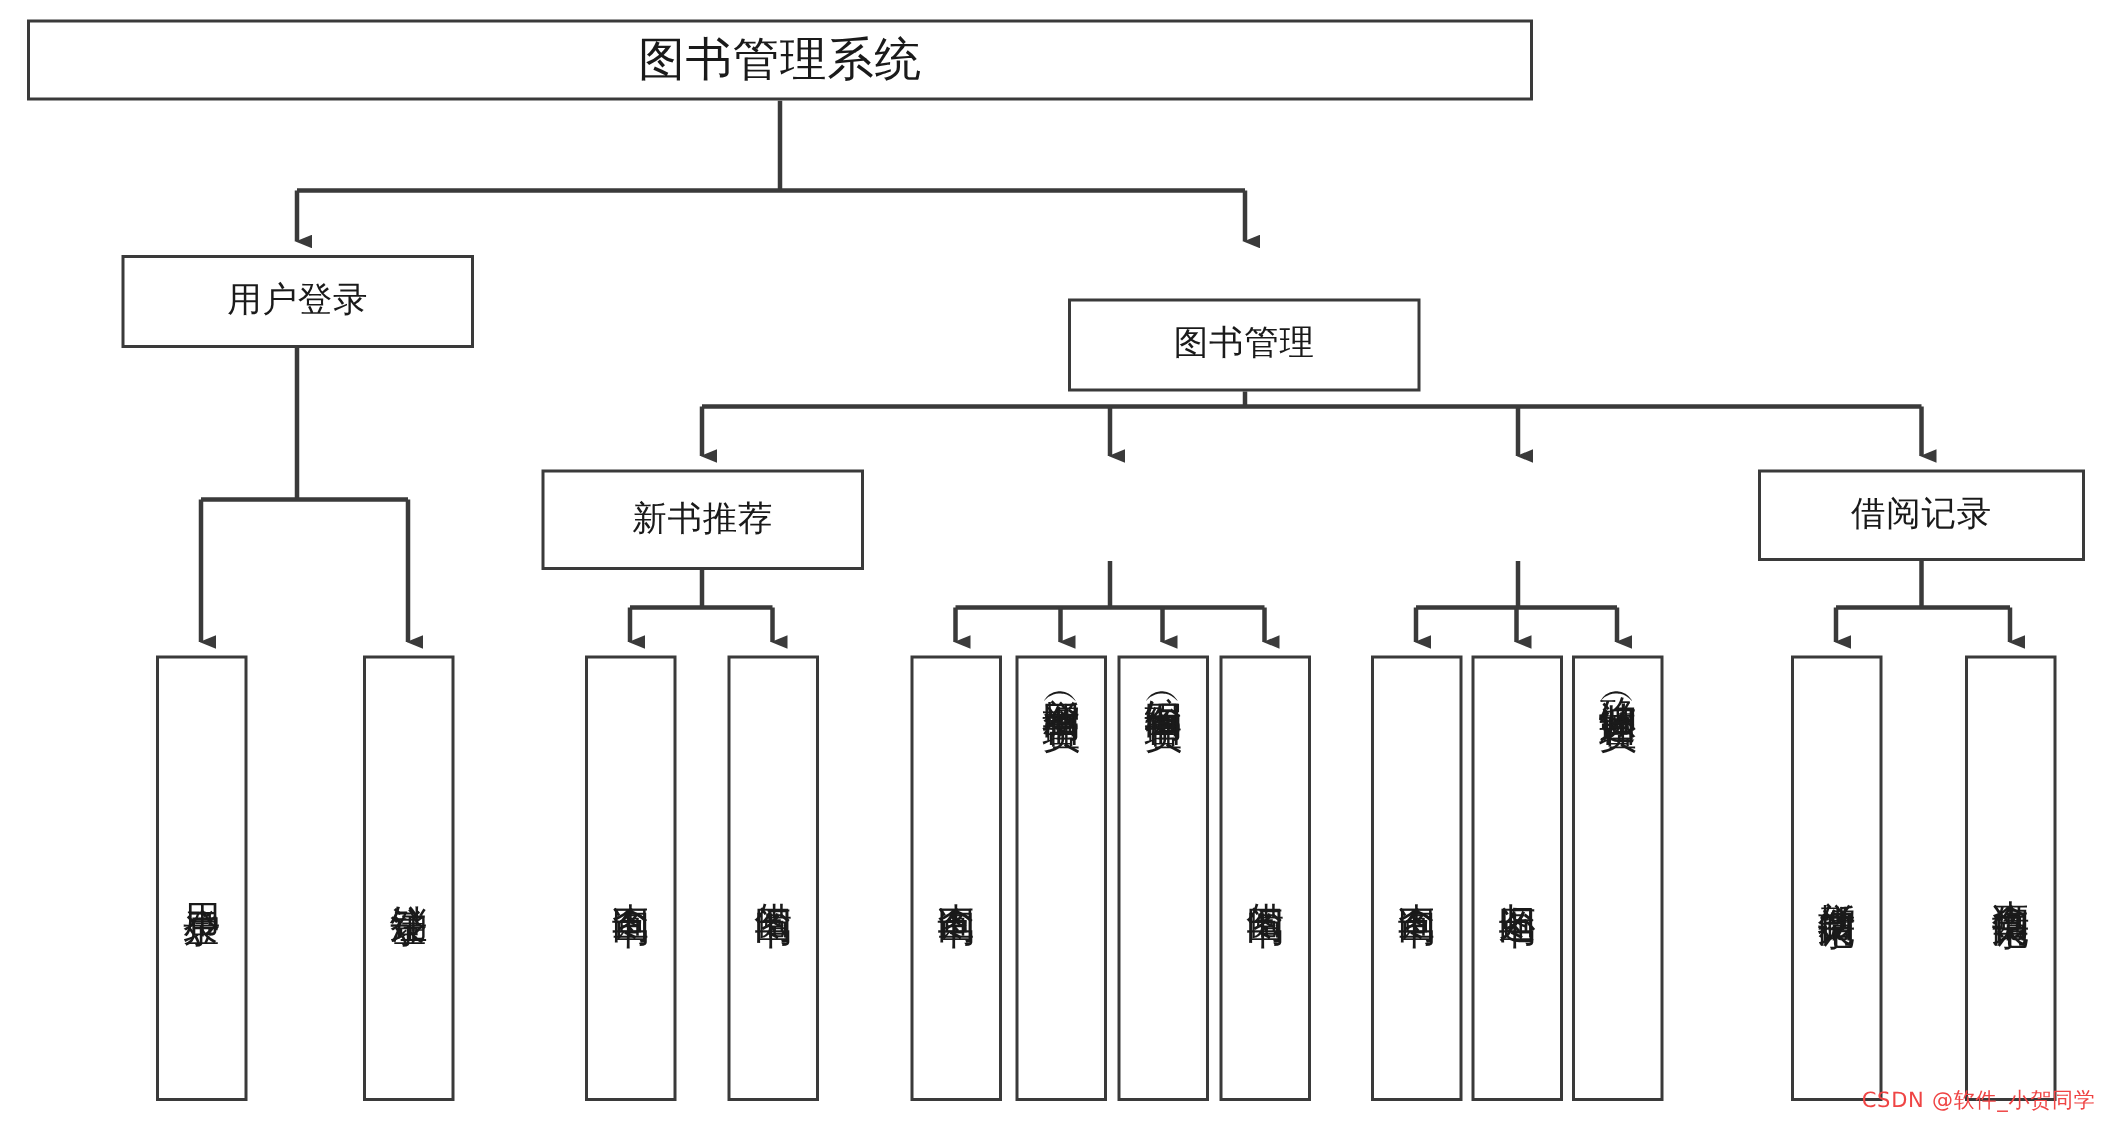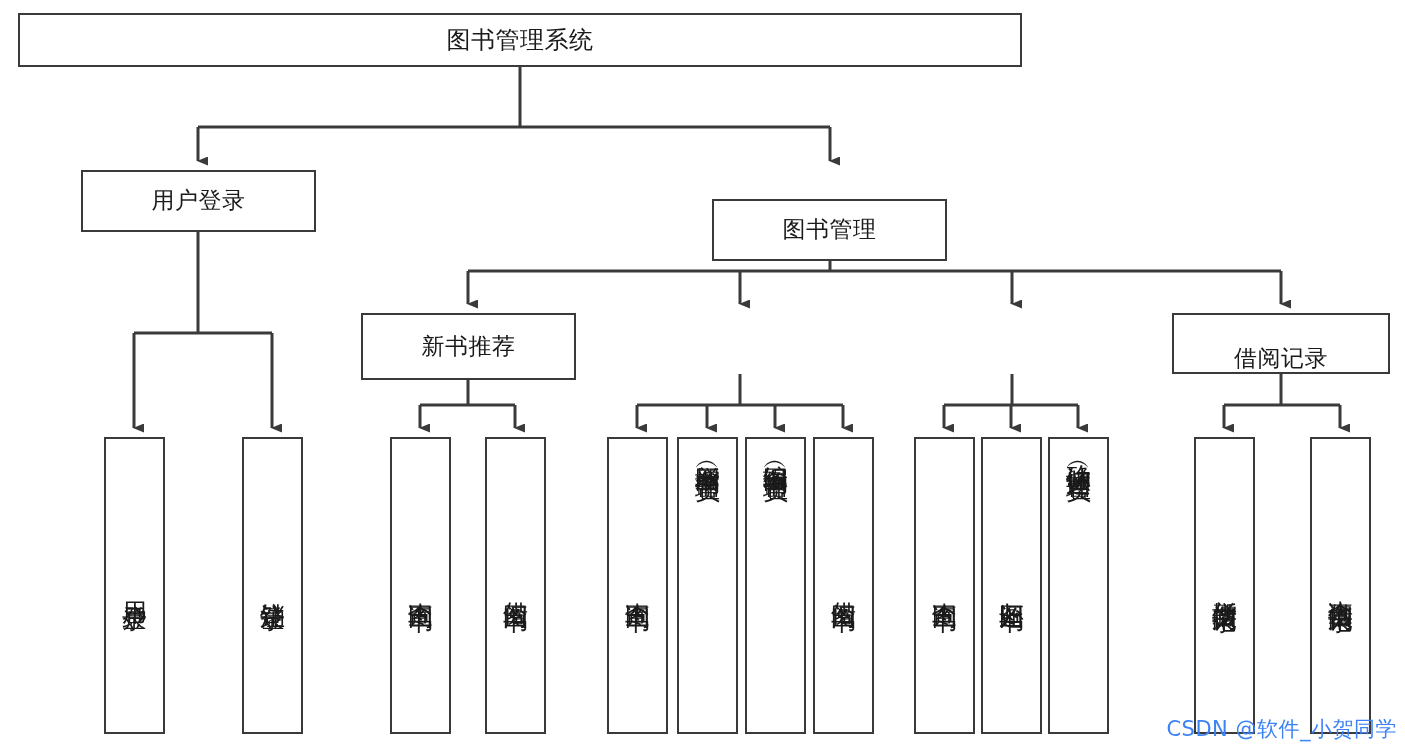--- a/index.html
+++ b/index.html
@@ -40,21 +40,21 @@
   .node .lbl {
     display: block;
     line-height: 1.18;
     letter-spacing: 0.5px;
   }
   
   .node.horiz .lbl {
     font-size: 23px;
   }
   .node.root .lbl {
-    font-size: 24px;
+    font-size: 31px;
     font-family: Liberation Serif, serif;
   }
   
   .node.vert {
     padding: 6px 0;
     align-items: flex-start;
   }
   .node.vert .lbl {
     writing-mode: vertical-rl;
     text-orientation: upright;
@@ -64,22 +64,22 @@
     white-space: nowrap;
   }
   .node.vert.center .lbl {
     margin-top: auto;
     margin-bottom: auto;
   }
   .watermark {
     position: absolute;
     right: 8px;
     bottom: 4px;
-    font-size: 21px;
-    color: #3b82f6;
+    font-size: 14px;
+    color: #ef4444;
     letter-spacing: 0.5px;
     white-space: nowrap;
     font-family: "DejaVu Sans", "Liberation Sans", sans-serif;
   }
 </style>
 </head>
 <body>
 
 <div id="canvas">
 
@@ -140,21 +140,21 @@
   <div class="node horiz" style="left:81px; top:170px; width:235px; height:62px;">
     <span class="lbl">用户登录</span>
   </div>
   <div class="node horiz" style="left:712px; top:170px; width:235px; height:62px;margin-top:29px;">
     <span class="lbl">图书管理</span>
   </div>
 
   <div class="node horiz" style="left:361px; top:313px; width:215px; height:67px;">
     <span class="lbl">新书推荐</span>
   </div>
-  <div class="node horiz" style="left:1172px; top:313px; width:218px; height:61px;align-items:flex-end;">
+  <div class="node horiz" style="left:1172px; top:313px; width:218px; height:61px;">
     <span class="lbl">借阅记录</span>
   </div>
 
   <div class="node vert center" style="left:104px; top:437px; width:61px; height:297px;">
     <span class="lbl">用户登录</span>
   </div>
   <div class="node vert center" style="left:242px; top:437px; width:61px; height:297px;">
     <span class="lbl">注销登录</span>
   </div>
 

